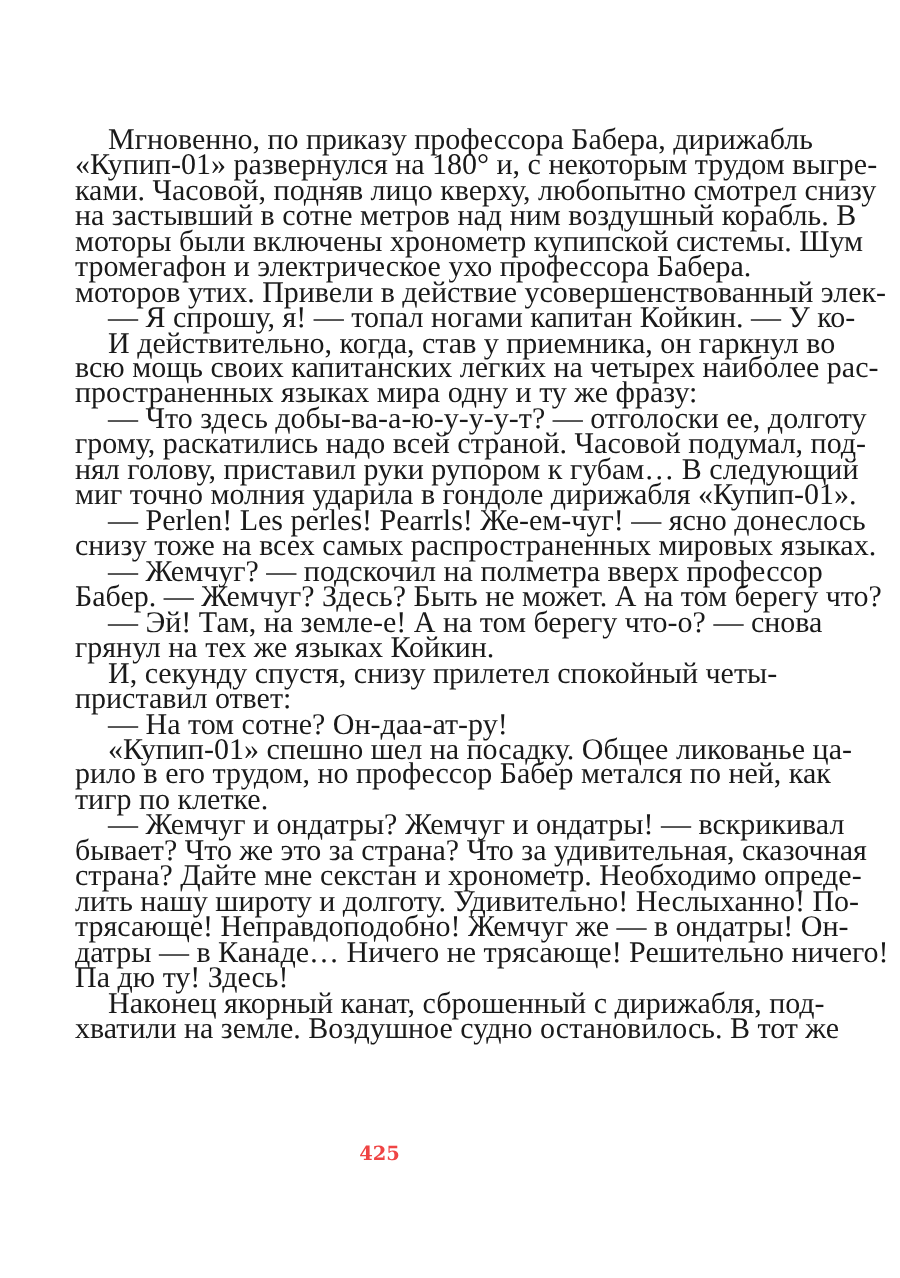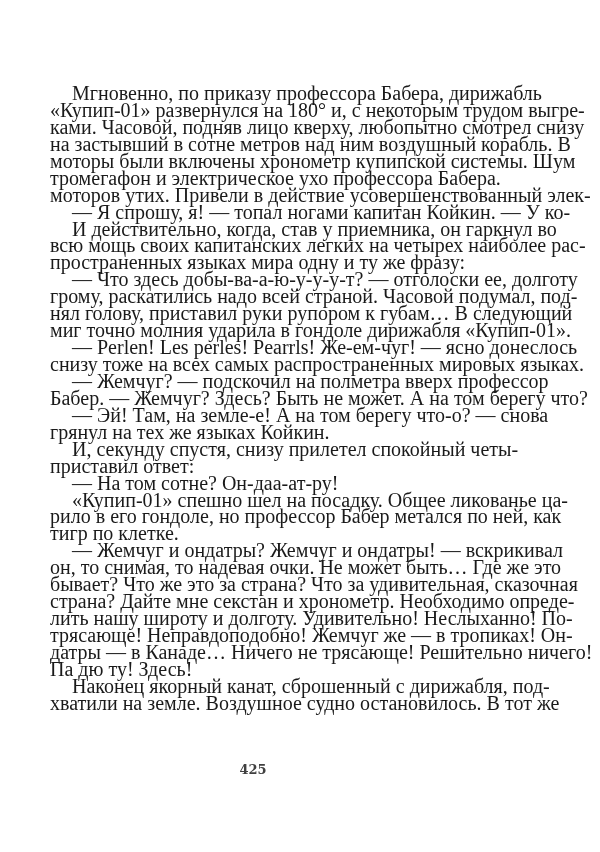--- a/index.html
+++ b/index.html
@@ -15,21 +15,21 @@
   .line {
     display: block; text-align: justify; text-align-last: justify;
     white-space: nowrap; height: 16.95px;
   }
   .line.last { text-align-last: left; }
   .line.indent { padding-left: 22px; }
   .page-number {
     position: absolute; left: 0; width: 506px; top: 762px;
     text-align: center;
     font-family: "DejaVu Serif", "Liberation Serif", serif;
-    font-weight: bold; font-size: 13px; color: #404040;
+    font-weight: bold; font-size: 13px; color: #ef4444;
   }
 </style>
 </head>
 <body>
 
 <div class="page-text" id="page-text">
     <span class="line indent">Мгновенно, по приказу профессора Бабера, дирижабль</span>
     <span class="line">«Купип-01» развернулся на 180° и, с некоторым трудом выгре-</span>
     <span class="line">ками. Часовой, подняв лицо кверху, любопытно смотрел снизу</span>
     <span class="line">на застывший в сотне метров над ним воздушный корабль. В</span>
@@ -47,27 +47,26 @@
     <span class="line indent">— Perlen! Les perles! Pearrls! Же-ем-чуг! — ясно донеслось</span>
     <span class="line last">снизу тоже на всех самых распространенных мировых языках.</span>
     <span class="line indent">— Жемчуг? — подскочил на полметра вверх профессор</span>
     <span class="line last">Бабер. — Жемчуг? Здесь? Быть не может. А на том берегу что?</span>
     <span class="line indent">— Эй! Там, на земле-е! А на том берегу что-о? — снова</span>
     <span class="line last">грянул на тех же языках Койкин.</span>
     <span class="line indent">И, секунду спустя, снизу прилетел спокойный четы-</span>
     <span class="line last">приставил ответ:</span>
     <span class="line indent last">— На том сотне? Он-даа-ат-ру!</span>
     <span class="line indent">«Купип-01» спешно шел на посадку. Общее ликованье ца-</span>
-    <span class="line">рило в его гондоле, но профессор Бабер метался по ней, как</span>
+    <span class="line">рило в его трудом, но профессор Бабер метался по ней, как</span>
     <span class="line last">тигр по клетке.</span>
     <span class="line indent">— Жемчуг и ондатры? Жемчуг и ондатры! — вскрикивал</span>
-    <span class="line">он, то снимая, то надевая очки. Не может быть… Где же это</span>
     <span class="line">бывает? Что же это за страна? Что за удивительная, сказочная</span>
     <span class="line">страна? Дайте мне секстан и хронометр. Необходимо опреде-</span>
     <span class="line">лить нашу широту и долготу. Удивительно! Неслыханно! По-</span>
-    <span class="line">трясающе! Неправдоподобно! Жемчуг же — в тропиках! Он-</span>
+    <span class="line">трясающе! Неправдоподобно! Жемчуг же — в ондатры! Он-</span>
     <span class="line">датры — в Канаде… Ничего не трясающе! Решительно ничего!</span>
     <span class="line last">Па дю ту! Здесь!</span>
     <span class="line indent">Наконец якорный канат, сброшенный с дирижабля, под-</span>
     <span class="line">хватили на земле. Воздушное судно остановилось. В тот же</span>
   </div>
 
 <div class="page-number">425</div>
 
 </body></html>

